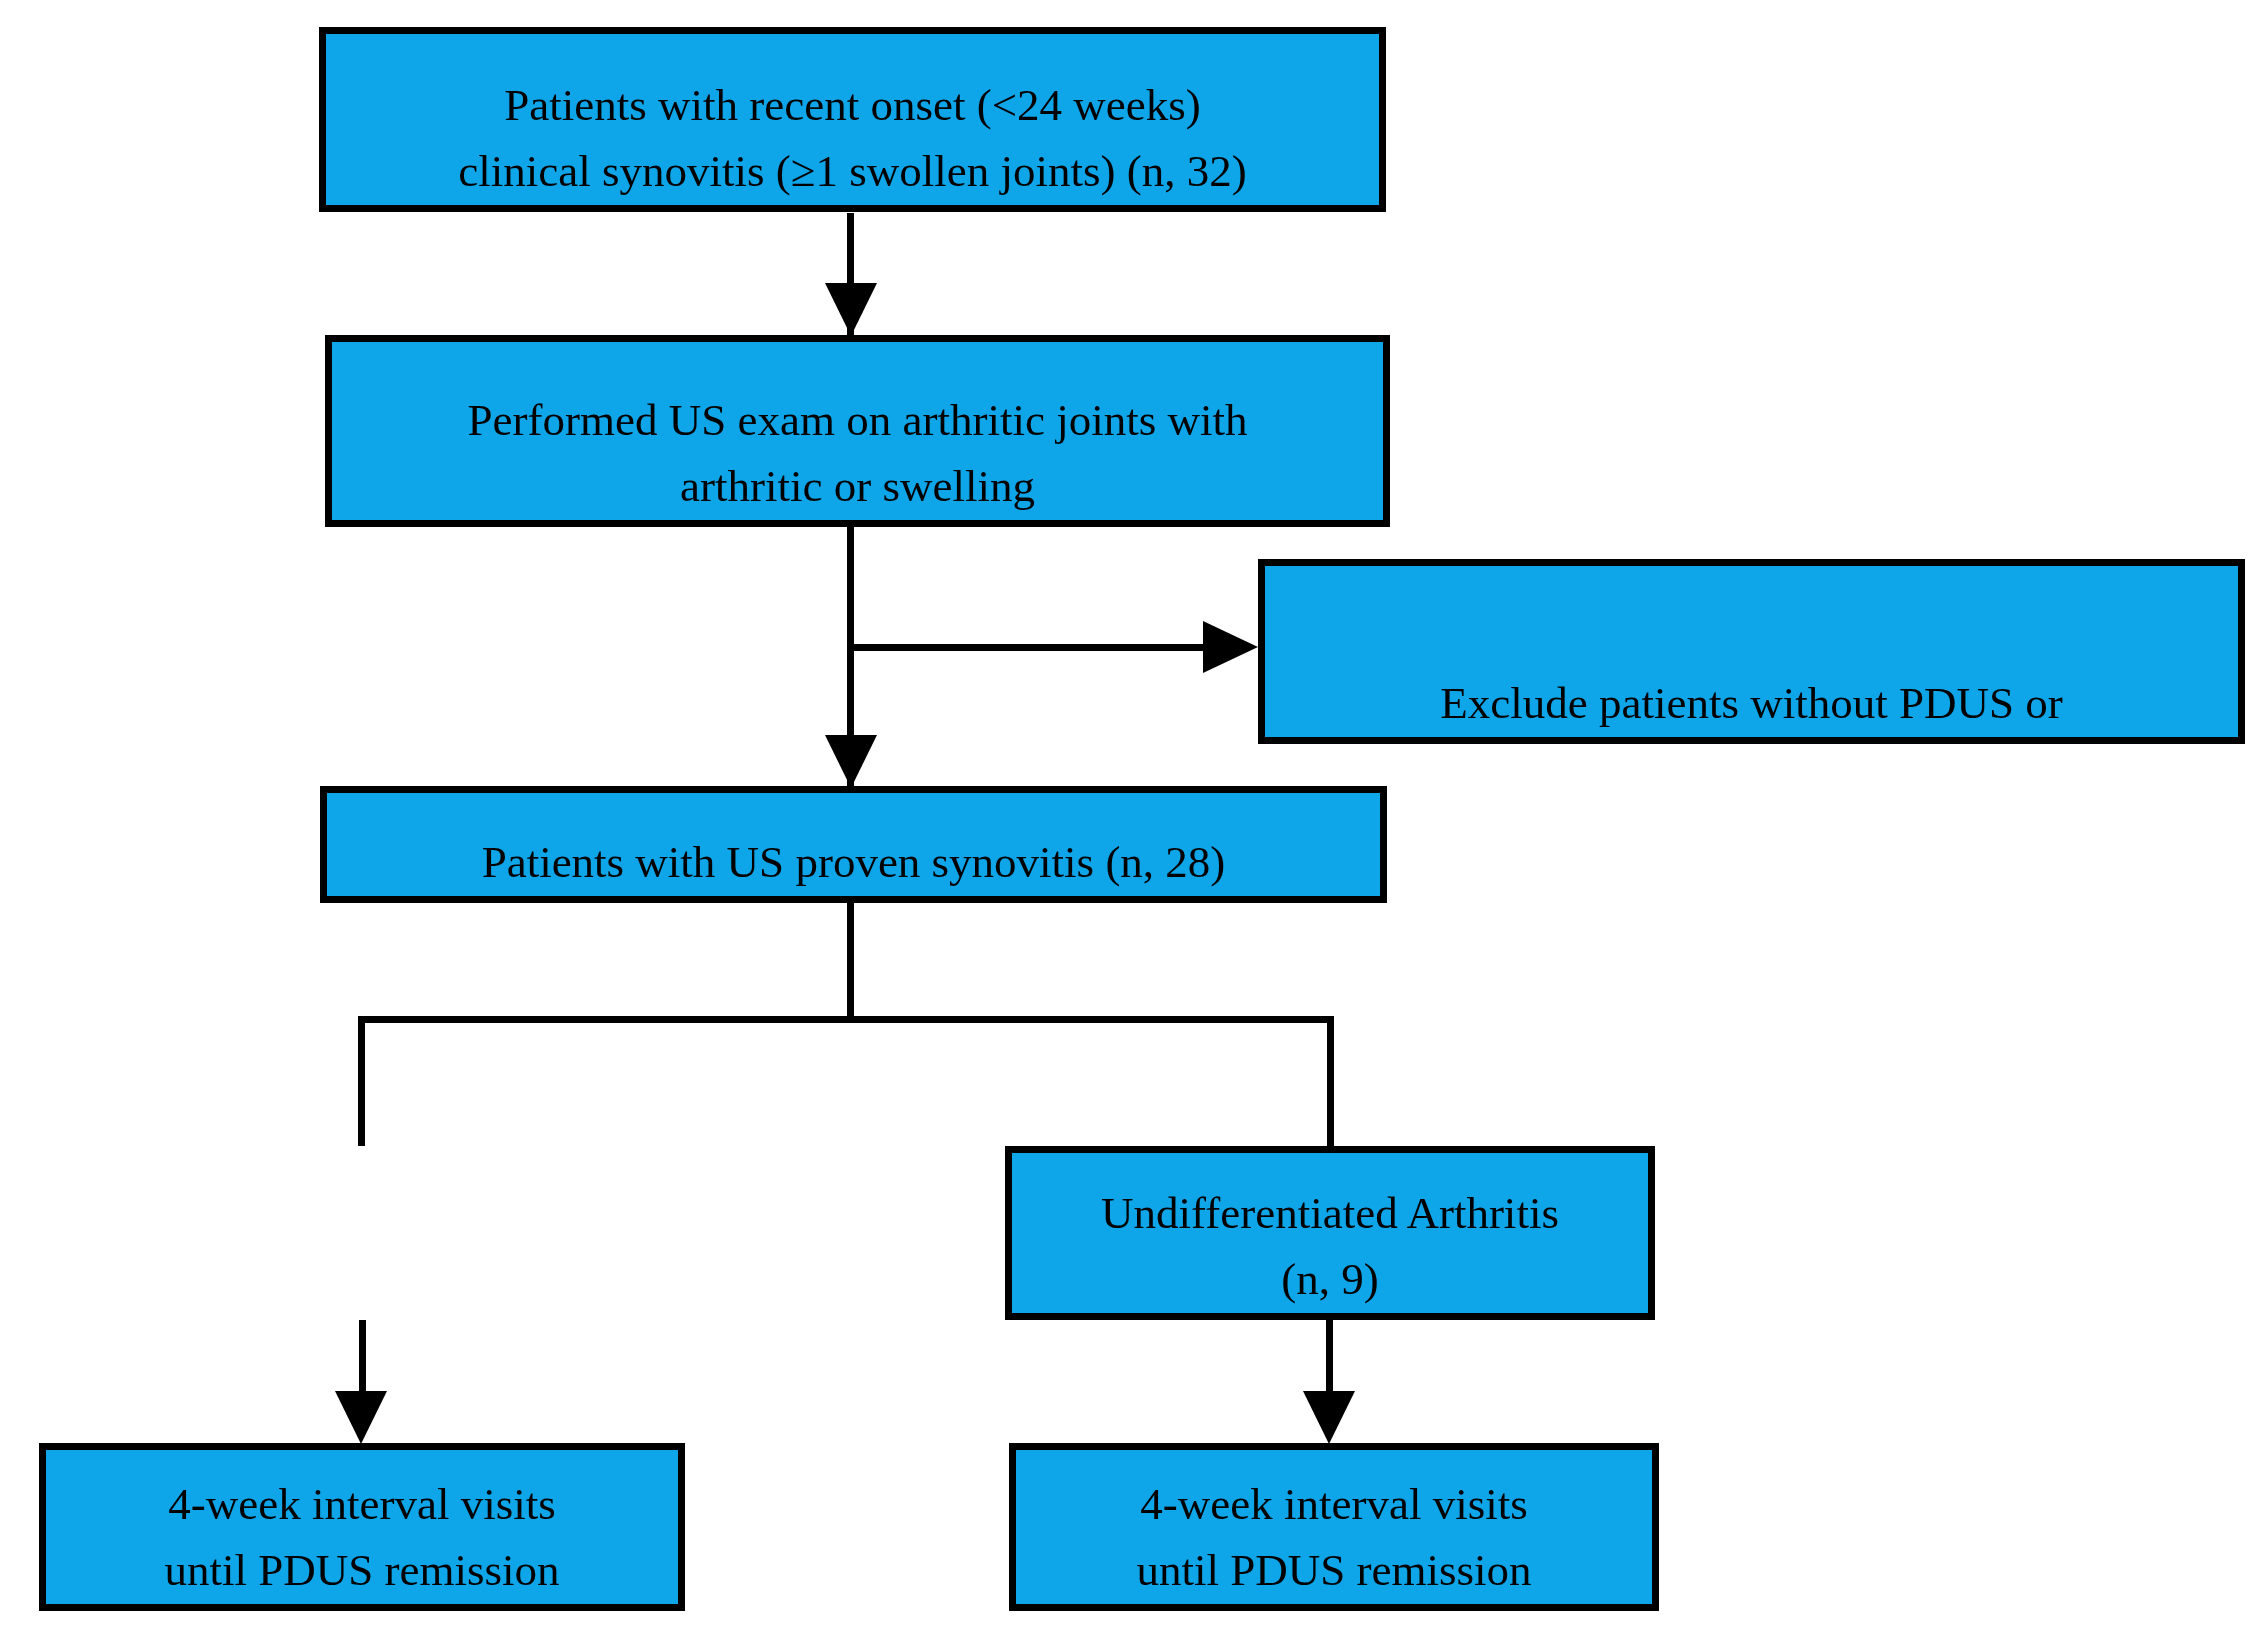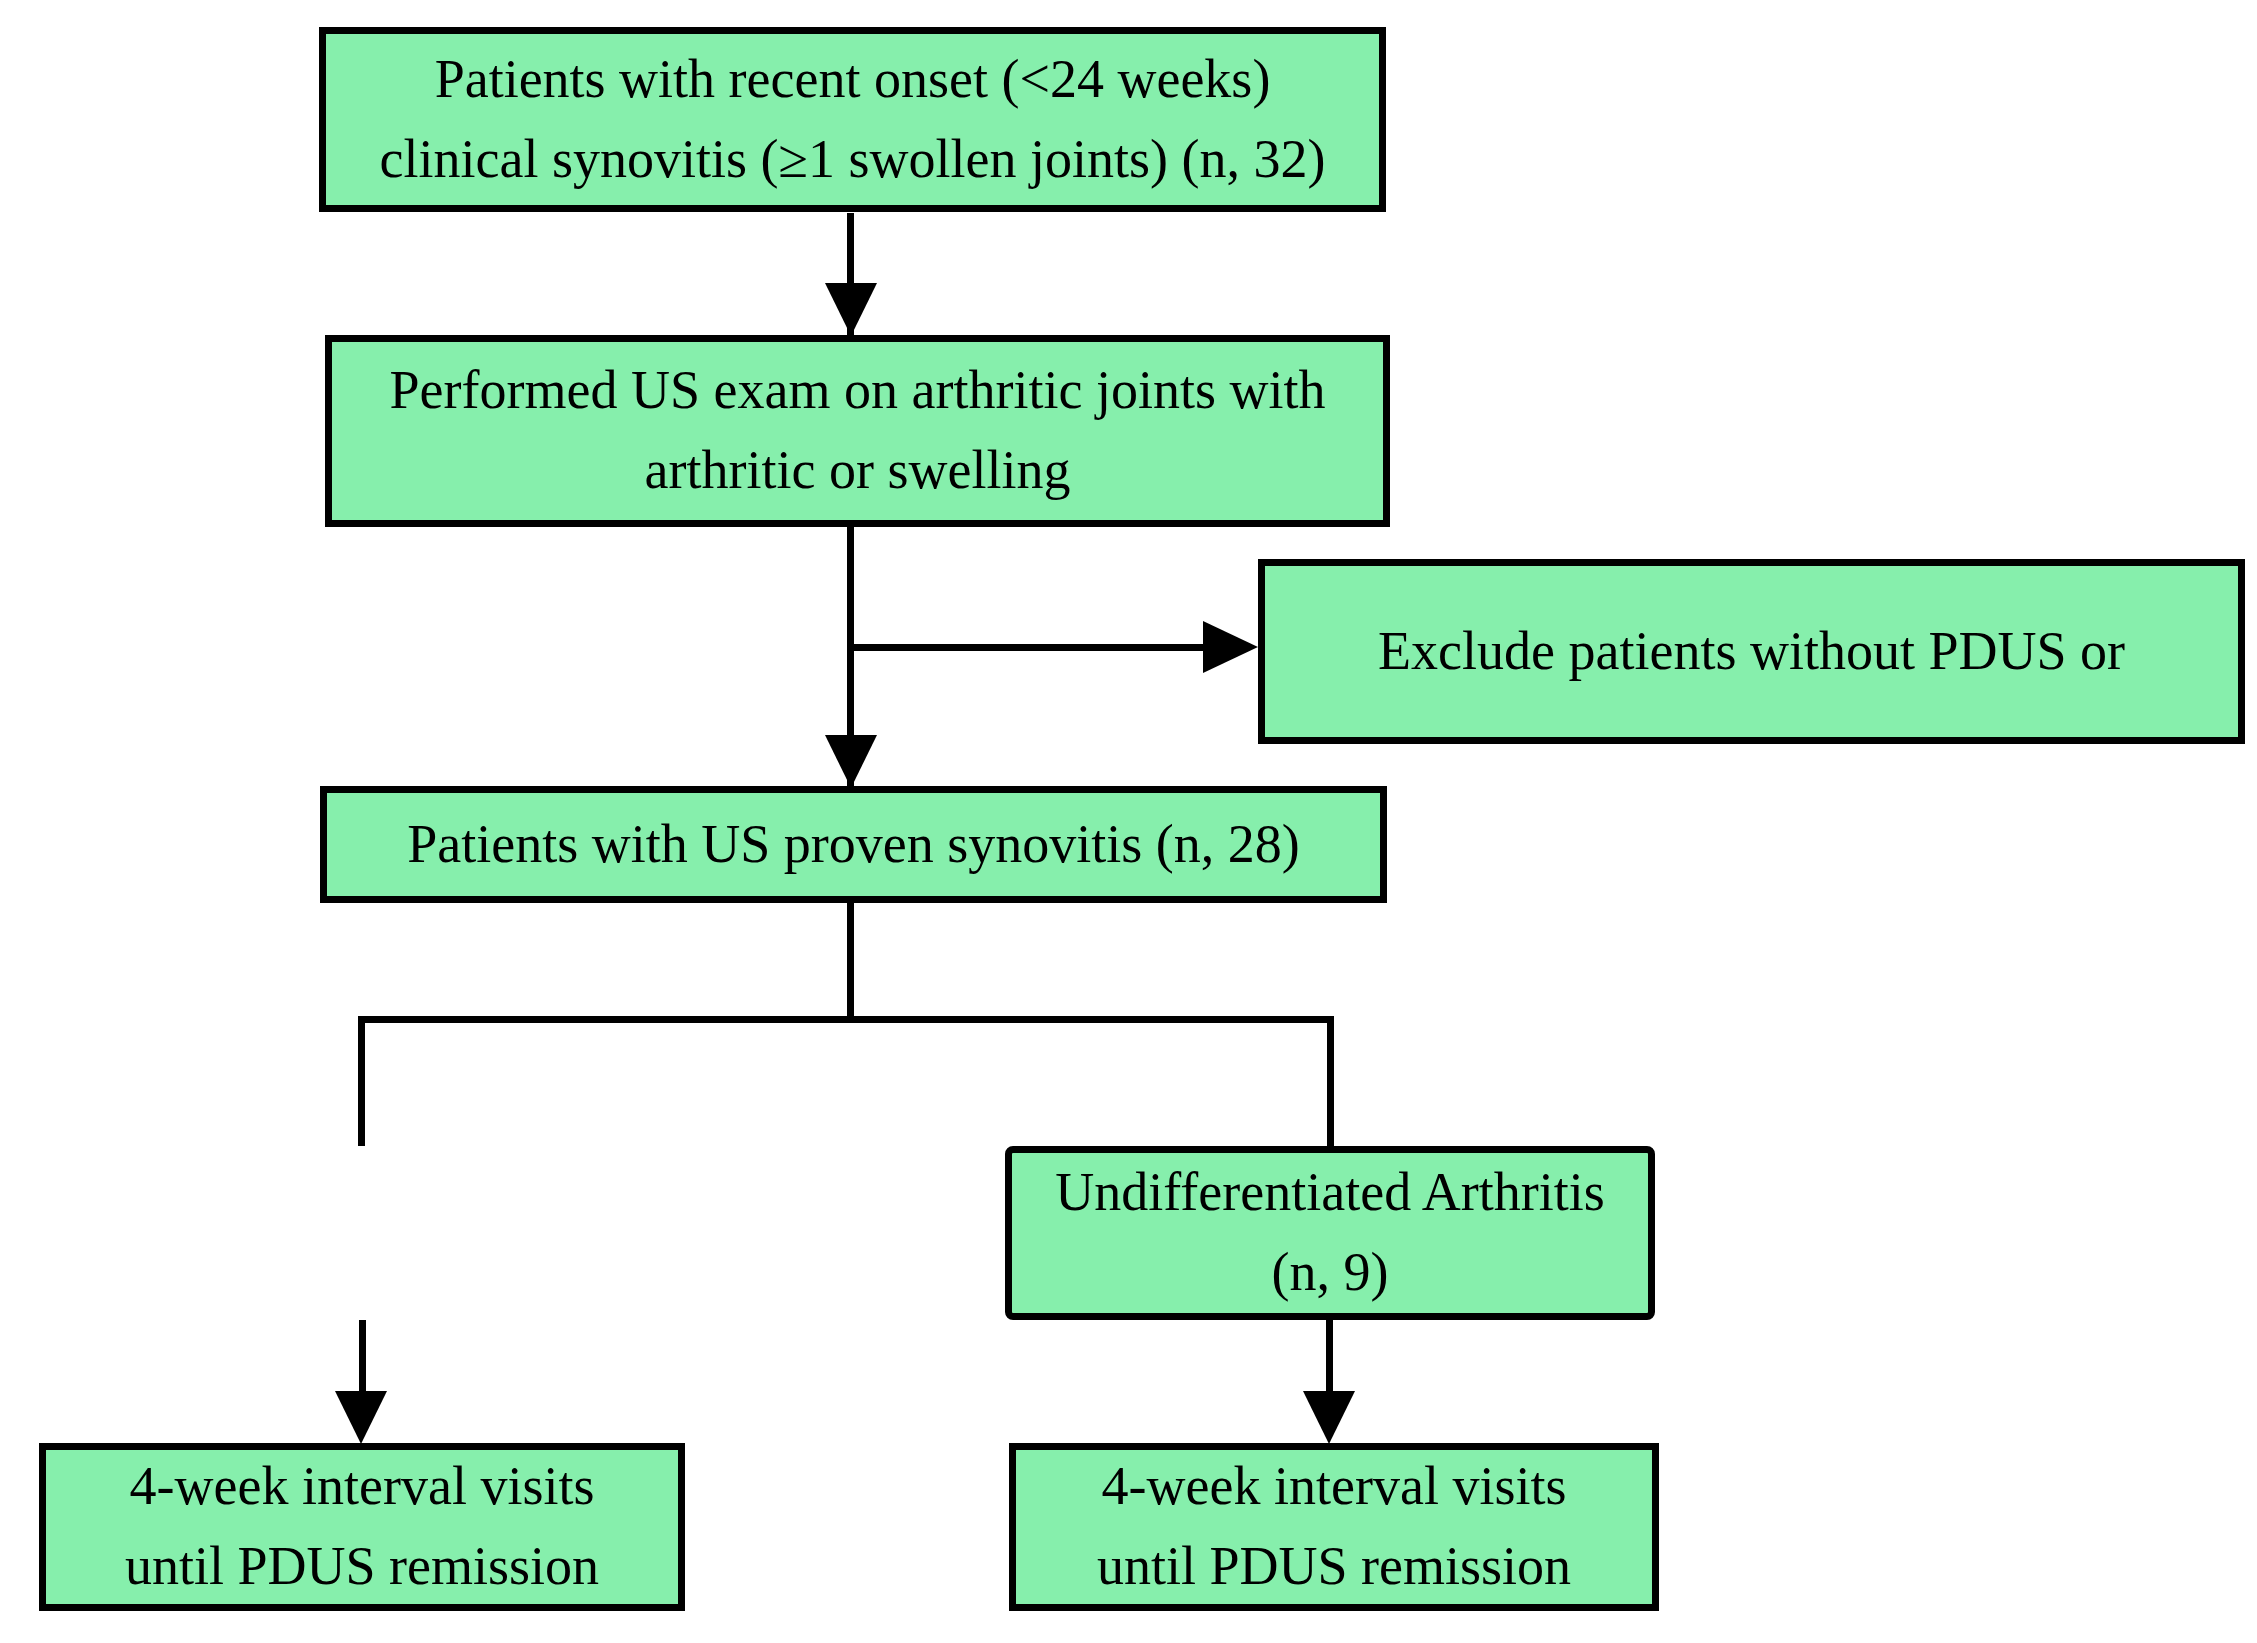--- a/index.html
+++ b/index.html
@@ -13,27 +13,27 @@
     height: 1643px;
     background: #ffffff;
     font-family: "Liberation Serif", "DejaVu Serif", serif;
     color: #000000;
     overflow: hidden;
   }
   .box {
     position: absolute;
     box-sizing: border-box;
     border: 7.8px solid #000000;
-    background: #86efac;
+    background: #0ea5e9;
     display: flex;
     flex-direction: column;
     align-items: center;
-    justify-content: center;
+    justify-content: flex-end;
     text-align: center;
-    font-size: 54px;
+    font-size: 45px;
     line-height: 1.48;
     z-index: 2;
   }
   .box .tl {
     white-space: nowrap;
   }
   .line {
     position: absolute;
     background: #000000;
     z-index: 1;
@@ -87,21 +87,21 @@
   <div class="box" style="left:320px; top:786px; width:1067px; height:117px;">
     <div class="tl">Patients with US proven synovitis (n, 28)</div>
   </div>
 
   <div class="line" style="left:847px; top:899px; width:6.8px; height:121px;"></div>
   <div class="line" style="left:358px; top:1016px; width:976px; height:6.8px;"></div>
   <div class="line" style="left:358px; top:1016px; width:6.8px; height:130px;"></div>
   <div class="line" style="left:1327px; top:1016px; width:6.8px; height:130px;"></div>
 
 
-  <div class="box" style="left:1005px; top:1146px; width:650px; height:174px;border-radius:8px;">
+  <div class="box" style="left:1005px; top:1146px; width:650px; height:174px;">
     <div class="tl">Undifferentiated Arthritis</div>
     <div class="tl">(n, 9)</div>
   </div>
 
   <div class="line" style="left:359px; top:1320px; width:6.8px; height:80px;"></div>
   <div class="arrowhead-down" style="left:335px; top:1391px;"></div>
 
   <div class="line" style="left:1326px; top:1320px; width:6.8px; height:80px;"></div>
   <div class="arrowhead-down" style="left:1303px; top:1391px;"></div>
 

